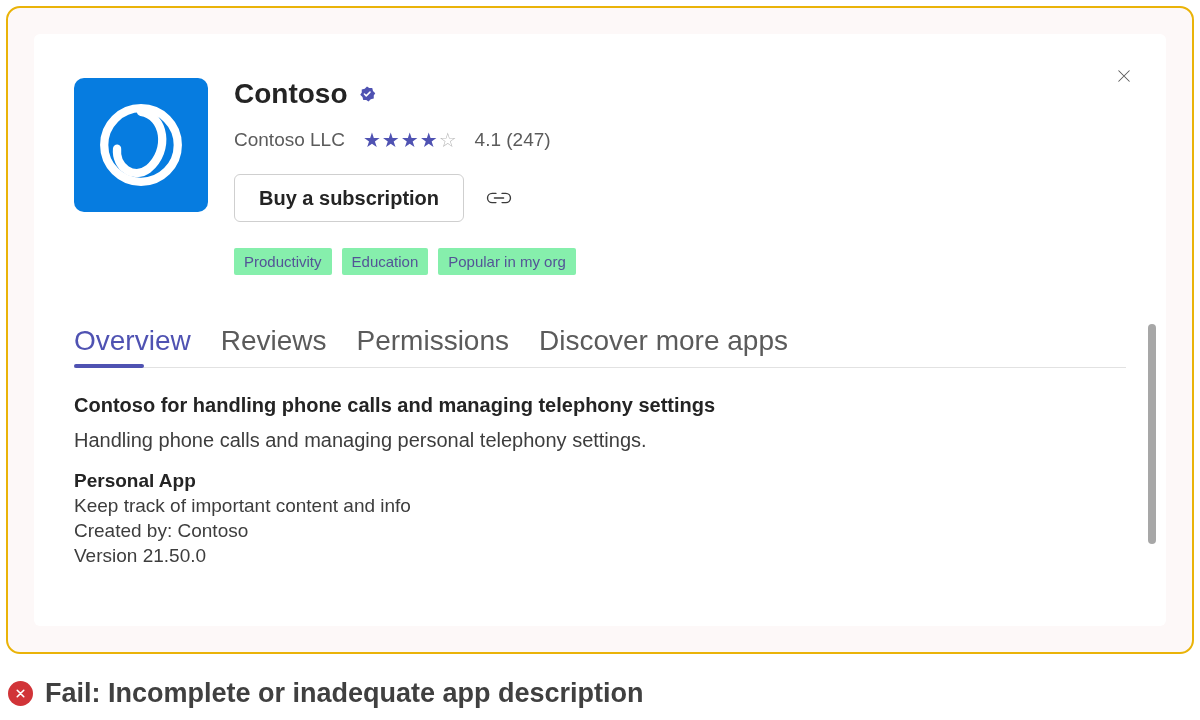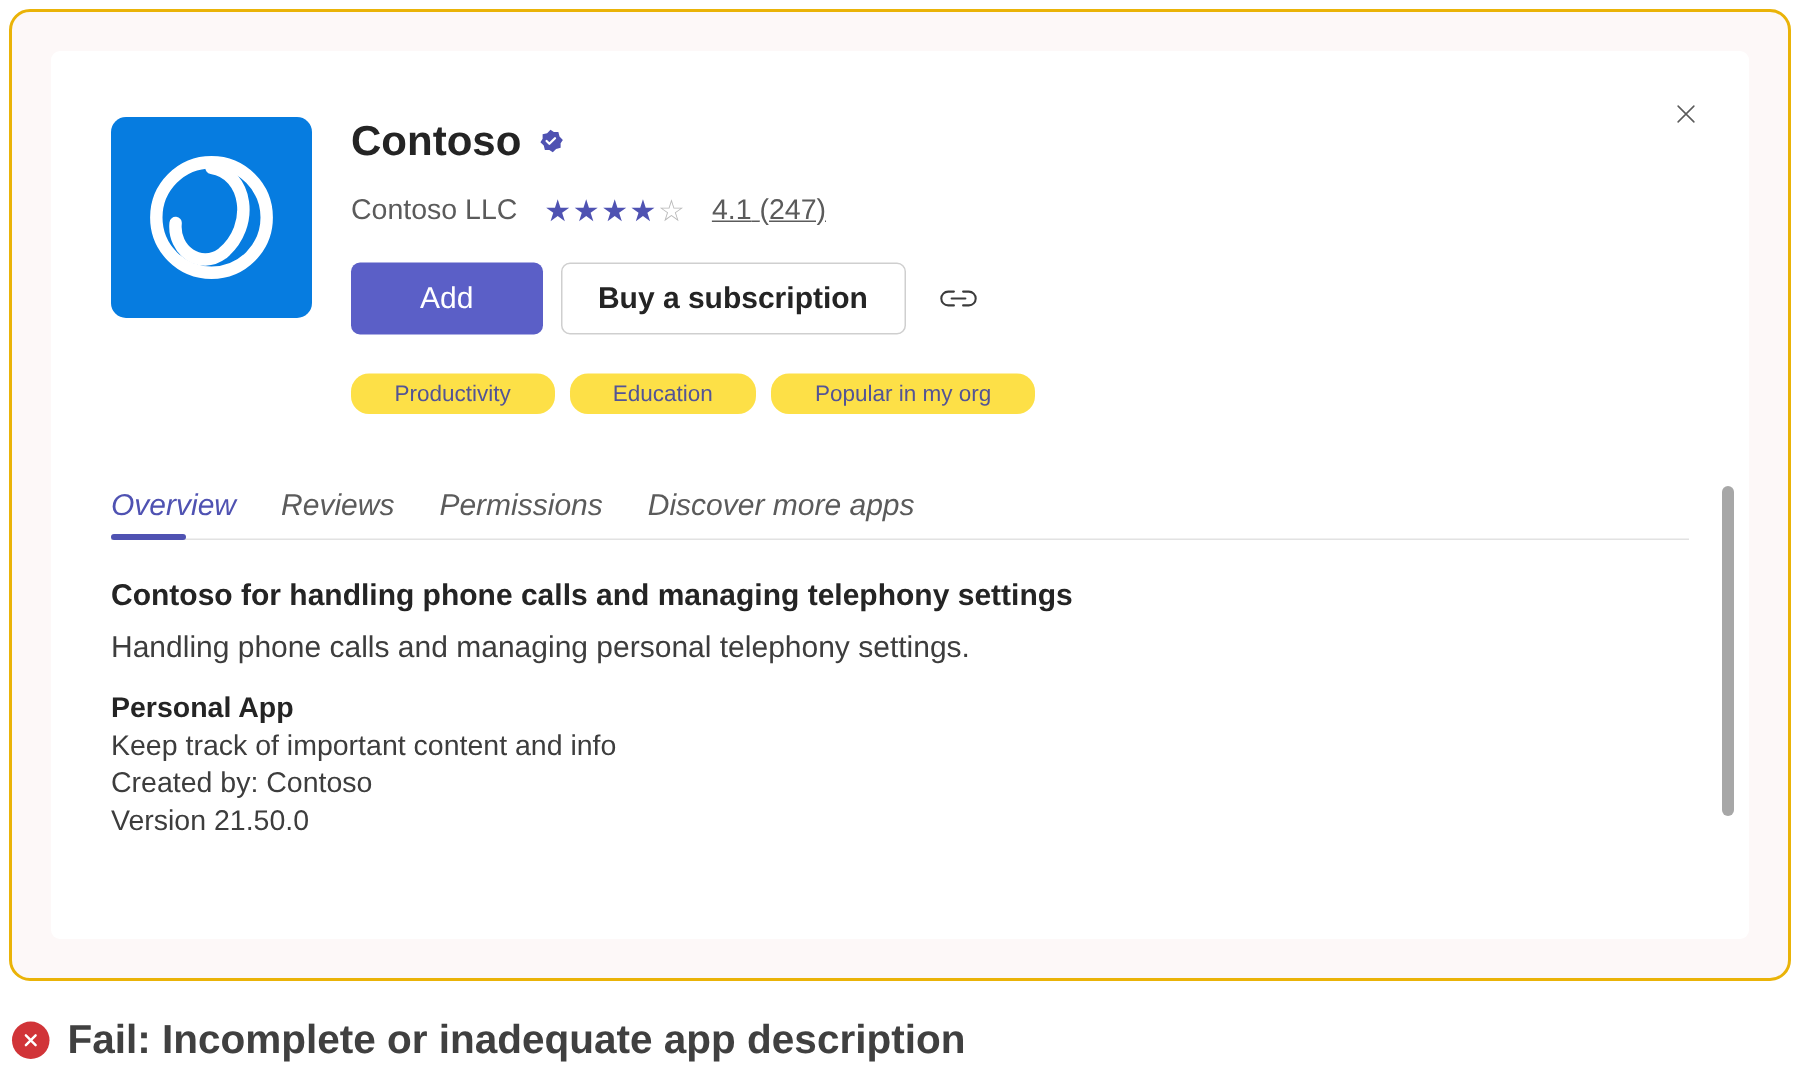--- a/index.html
+++ b/index.html
@@ -87,21 +87,20 @@
     gap: 1px;
   }
   .star {
     color: #4f52b2;
     font-size: 20px;
   }
   .star.empty { color: #b9b9b9; }
   .rating-text {
     color: #5b5b5b;
     font-size: 19px;
-    text-decoration: underline;
   }
   .action-row {
     display: flex;
     align-items: center;
     gap: 12px;
     margin-top: 22px;
   }
   .btn-primary {
     background: #5b5fc7;
     color: #fff;
@@ -129,40 +128,39 @@
     color: #3b3b3b;
     display: inline-flex;
     cursor: pointer;
   }
   .tag-row {
     display: flex;
     gap: 10px;
     margin-top: 26px;
   }
   .tag {
-    background: #fde047;
+    background: #86efac;
     color: #535496;
-    border-radius: 12px;
-    padding: 5px 29px;
+    border-radius: 2px;
+    padding: 5px 10px;
     font-size: 15px;
     cursor: pointer;
   }
   .tabs {
     display: flex;
     gap: 30px;
     margin-top: 42px;
     border-bottom: 1px solid #e2e2e2;
   }
   .tab {
     padding: 8px 0 10px 0;
-    font-size: 20px;
+    font-size: 28px;
     color: #5b5b5b;
     cursor: pointer;
     position: relative;
-    font-style: italic;
   }
   .tab.active {
     color: #4f52b2;
   }
   .tab.active::after {
     content: "";
     position: absolute;
     left: 0; right: 0; bottom: -1px;
     height: 4px;
     background: #4f52b2;
@@ -266,21 +264,20 @@
             <span class="star">★</span>
             <span class="star empty">☆</span>
           </span>
           <span class="rating-text">
             <span>4.1</span>
             <span>(247)</span>
           </span>
         </div>
 
         <div class="action-row">
-          <button class="btn-primary">Add</button>
           <button class="btn-secondary">Buy a subscription</button>
           <span class="link-icon">
             <svg width="26" height="18" viewBox="0 0 34 20">
               <path d="M13 4 H8 A6 6 0 0 0 8 16 H13 M21 4 H26 A6 6 0 0 1 26 16 H21 M11 10 H23" stroke="currentColor" stroke-width="1.8" fill="none" stroke-linecap="round"></path>
             </svg>
           </span>
         </div>
 
         <div class="tag-row">
           <span class="tag">Productivity</span>

